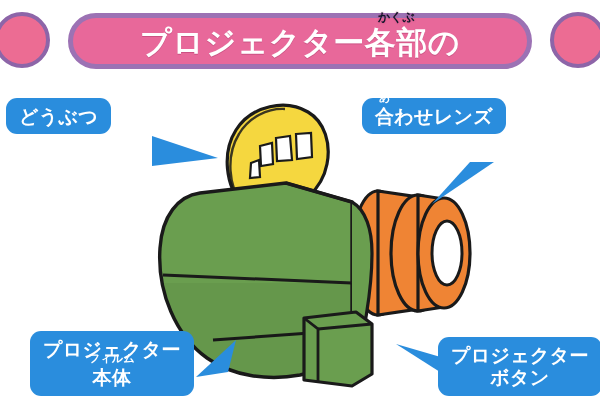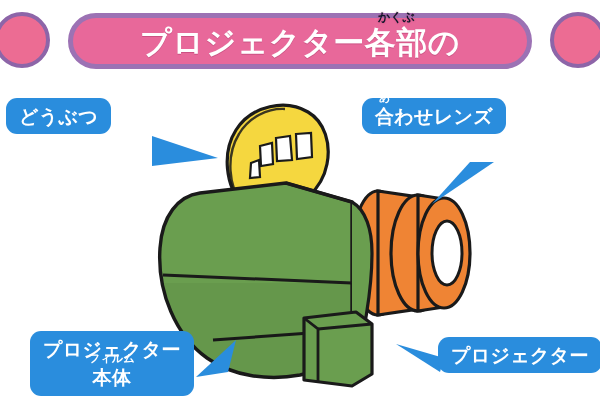--- a/index.html
+++ b/index.html
@@ -220,15 +220,16 @@
   <div class="callout" id="label-body">
     <span class="callout-line">プロジェクター</span>
     <span class="callout-line ruby-group" style="margin-top:6px;">
       <span class="ruby-text">フィルム</span>
       <span>本体</span>
     </span>
   </div>
 
   <div class="callout" id="label-button">
     <span class="callout-line">プロジェクター</span>
+    <span class="callout-line">ボタン</span>
   </div>
 
 </div>
 
 </body></html>

